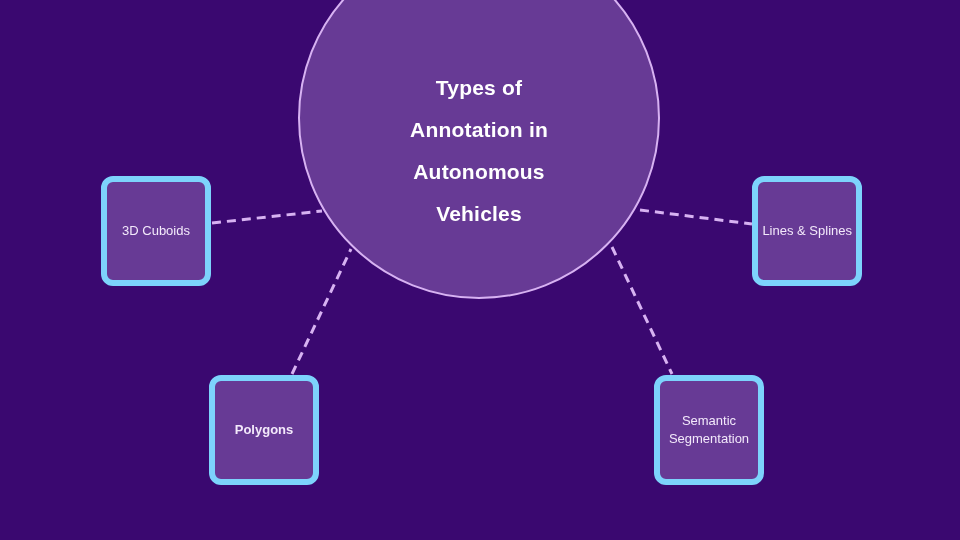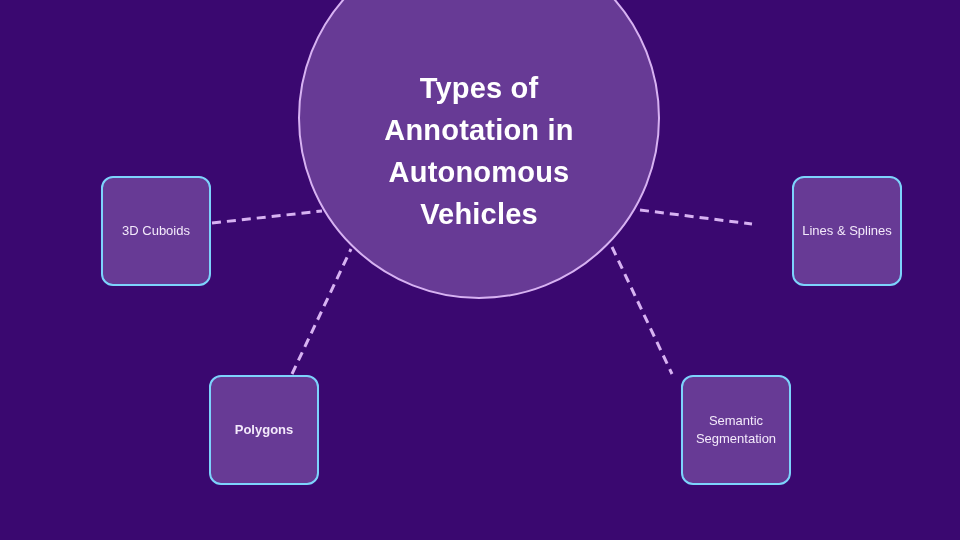--- a/index.html
+++ b/index.html
@@ -19,30 +19,30 @@
     border: 2px solid #d7b2f2;
     box-sizing: border-box;
     display: flex; align-items: center; justify-content: center;
   }
   .hub-title {
     position: absolute;
     left: 0; right: 0; top: 128px;
     text-align: center;
     color: #ffffff;
     font-weight: bold;
-    font-size: 29px;
+    font-size: 21px;
     line-height: 42px;
     white-space: pre-line;
     letter-spacing: 0.2px;
   }
   .node {
     position: absolute;
     width: 110px; height: 110px;
     background: #673a95;
-    border: 2px solid #7dd3fc;
+    border: 6px solid #7dd3fc;
     border-radius: 12px;
     box-sizing: border-box;
     display: flex; align-items: center; justify-content: center;
     text-align: center;
     color: #f3e9fb;
     font-size: 13px;
     line-height: 18px;
     padding: 0 4px;
   }
 </style>
@@ -62,23 +62,23 @@
   <div class="hub-title">Types of
 Annotation in
 Autonomous
 Vehicles</div>
 </div>
 
 <div class="node" style="left:101px; top:176px;">
   <span>3D Cuboids</span>
 </div>
 
-<div class="node" style="left:792px; top:176px;">
+<div class="node" style="left:752px; top:176px;justify-content:flex-end;">
   <span>Lines &amp; Splines</span>
 </div>
 
 <div class="node" style="left:209px; top:375px;font-weight:bold;">
   <span>Polygons</span>
 </div>
 
-<div class="node" style="left:681px; top:375px;">
+<div class="node" style="left:654px; top:375px;">
   <span>Semantic Segmentation</span>
 </div>
 
 </body></html>

